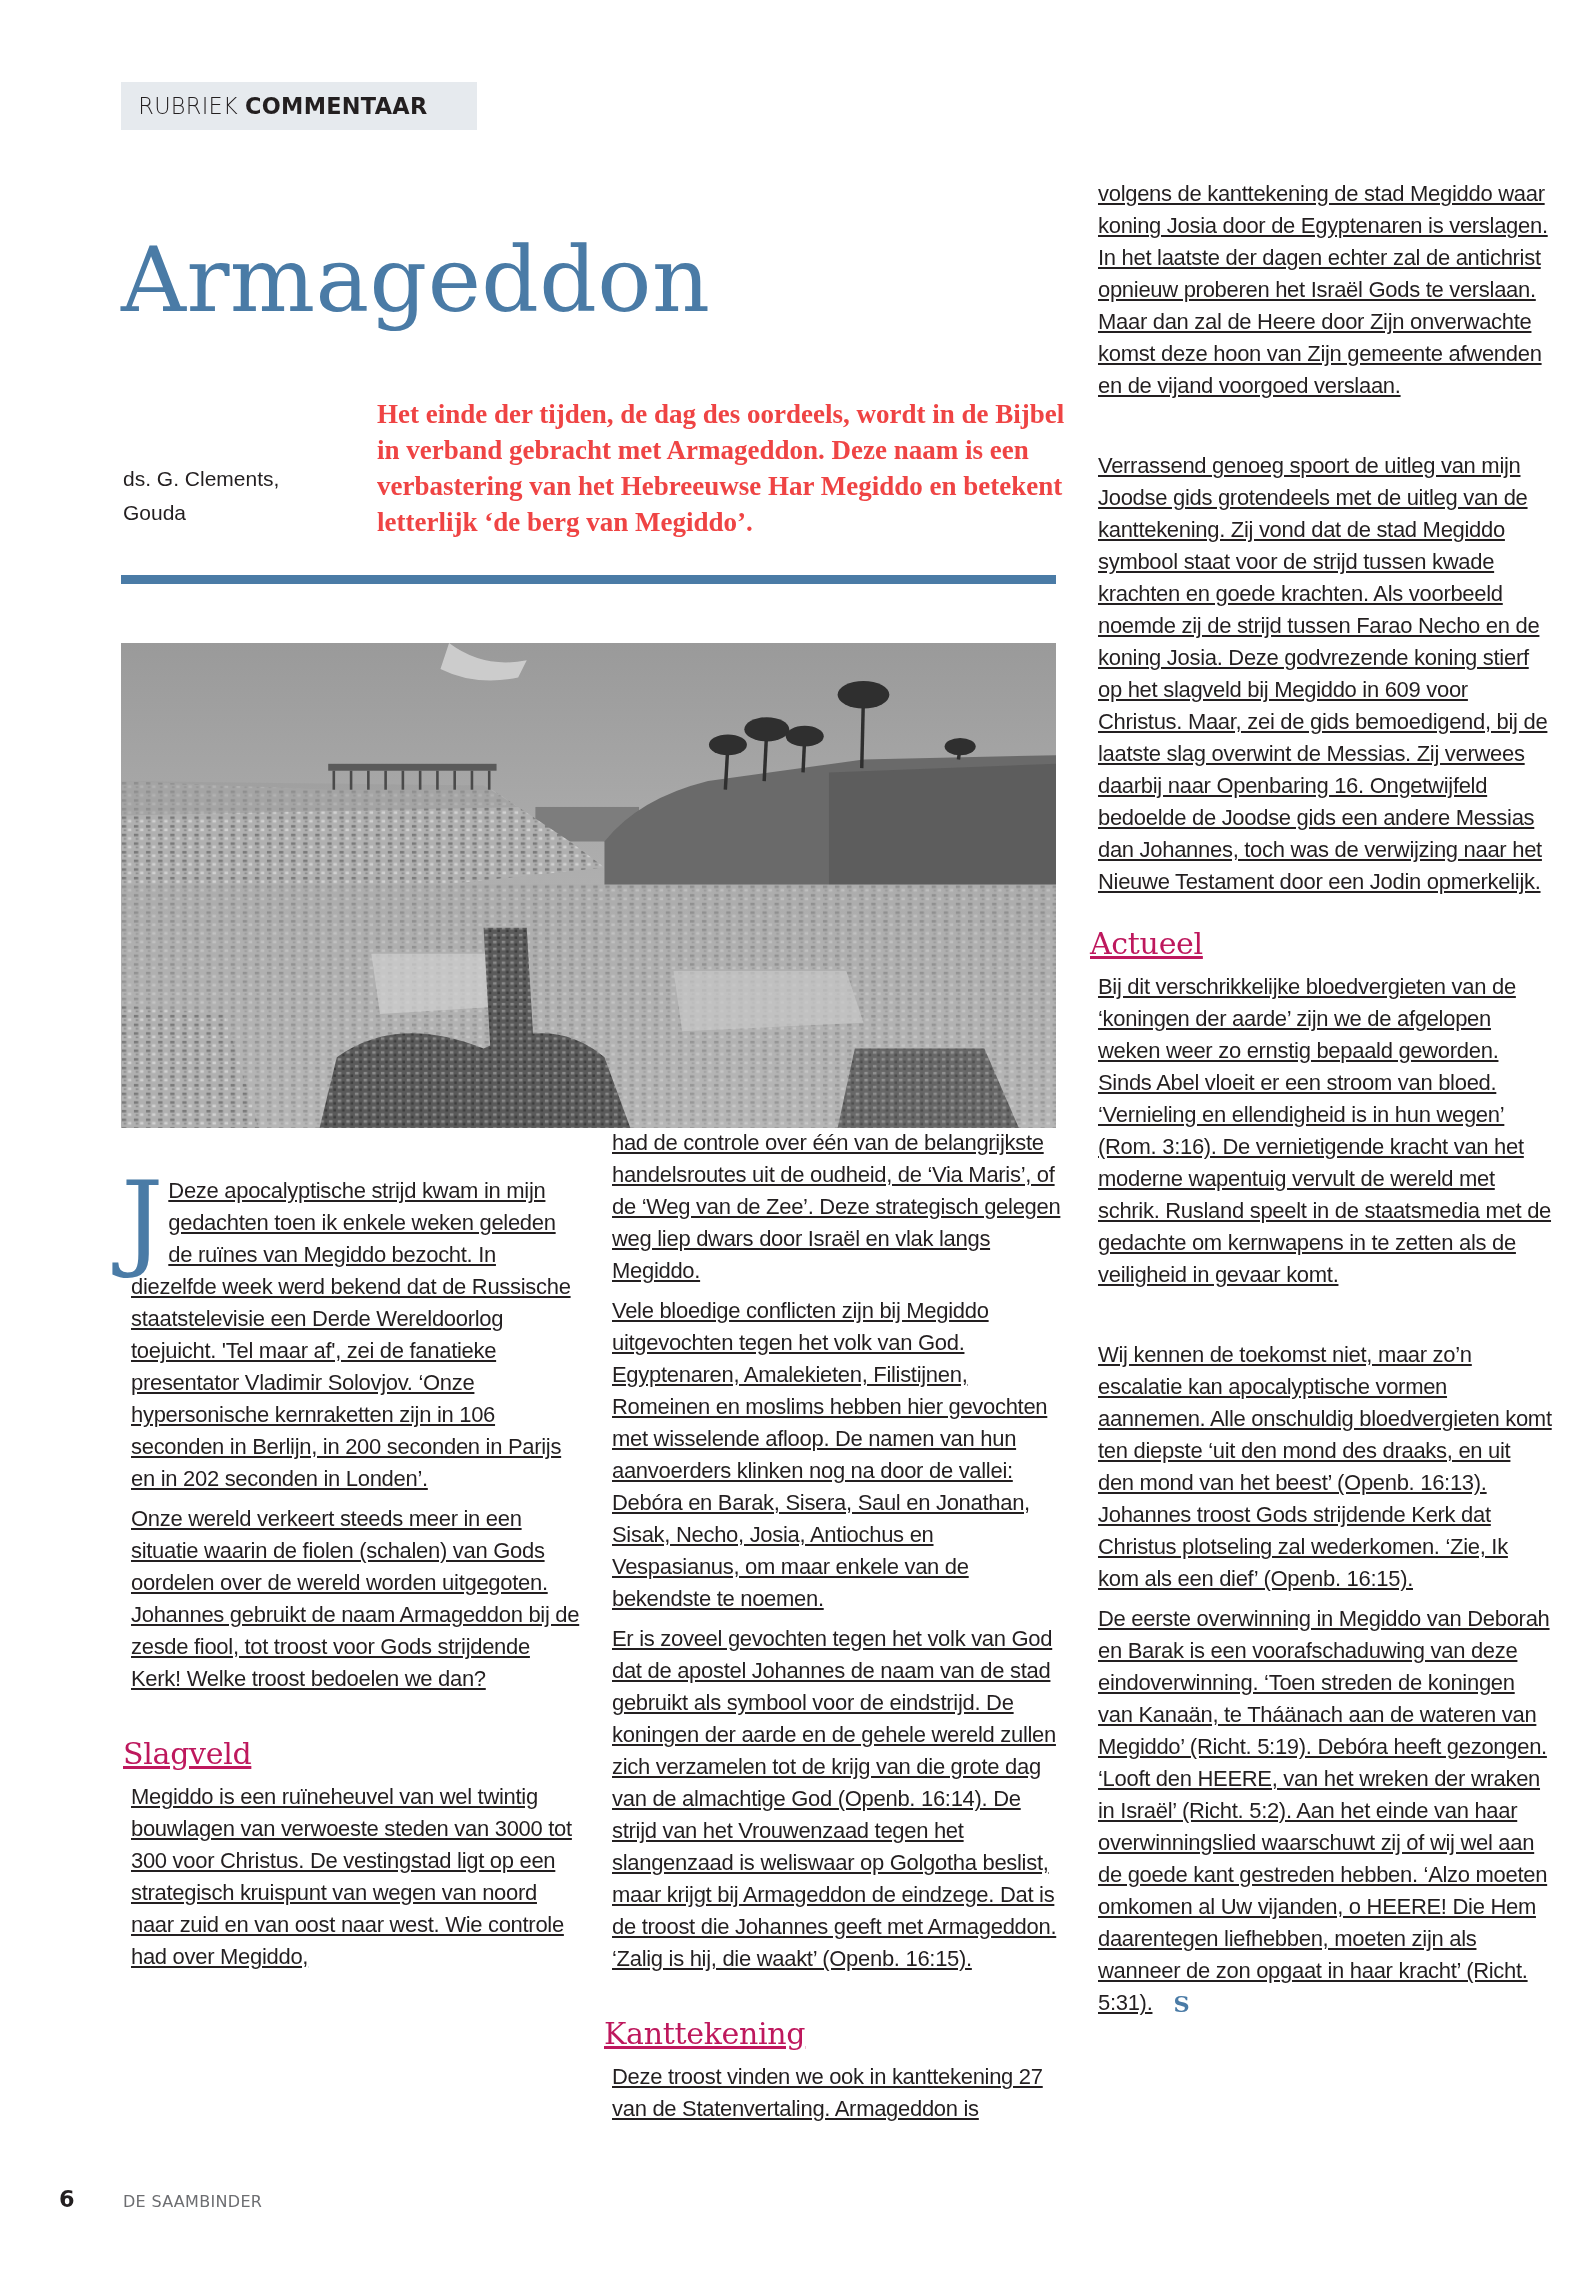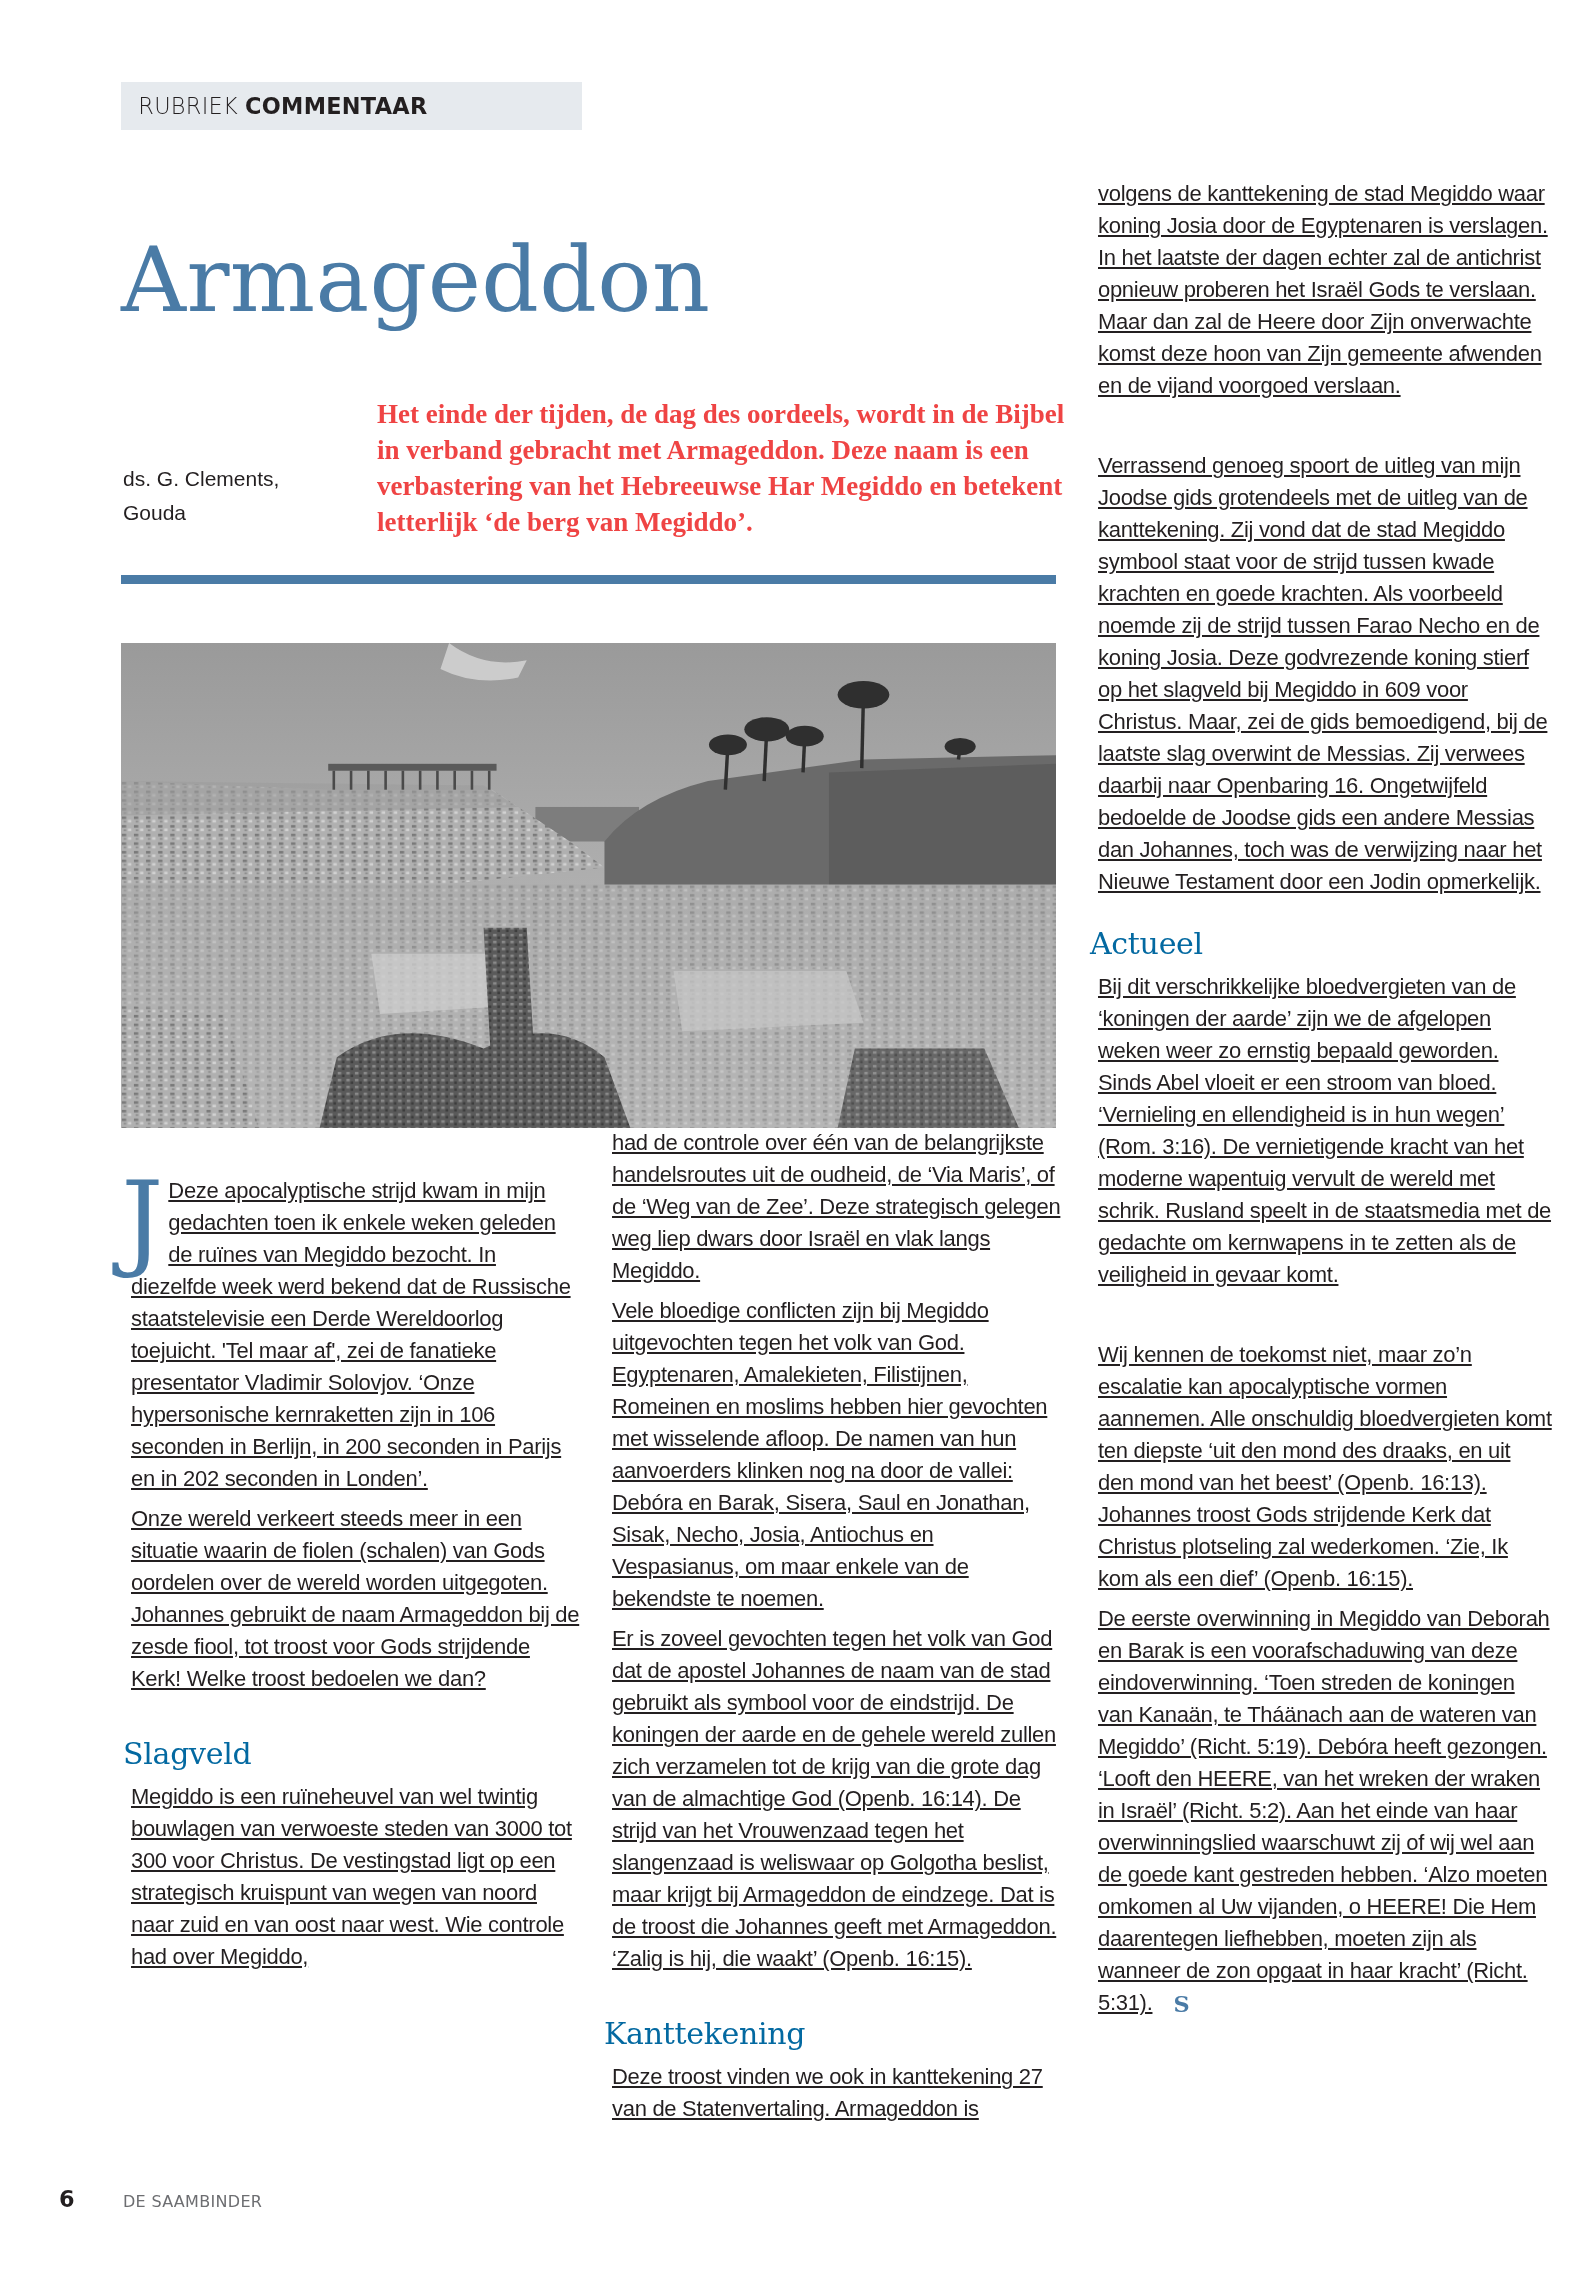--- a/index.html
+++ b/index.html
@@ -1,39 +1,39 @@
 <!DOCTYPE html>
 <html style="font-size:14px"><head>
 <meta charset="utf-8">
 <style>
   html, body { margin: 0; padding: 0; background: #ffffff; }
   body { width: 1592px; height: 2295px; position: relative; overflow: hidden;
          font-family: "DejaVu Sans", sans-serif; color: #231f20; }
-  .rubric { position: absolute; left: 121px; top: 82px; width: 461px; height: 48px;
+  .rubric { position: absolute; left: 121px; top: 82px; width: 356px; height: 48px;
             background: #e6eaee; box-sizing: border-box; padding-left: 17.3px;
             display: flex; align-items: center; font-size: 22.4px; letter-spacing: 0.3px; }
   .rubric .light { font-weight: 300; color: #231f20; }
   .rubric .bold { font-weight: bold; margin-left: 7px; color: #231f20; }
   .title { position: absolute; left: 121px; top: 235px; margin: 0;
            font-family: "DejaVu Serif", serif; font-weight: normal; font-size: 90px;
            color: #4a7ba6; letter-spacing: 0.4px; line-height: 1; text-align: right; }
   .byline { position: absolute; left: 123px; top: 462px; font-size: 21px; line-height: 34px;
             color: #231f20; font-family: "Liberation Sans", sans-serif; }
   .lead { position: absolute; left: 365px; top: 384px; width: 690px; margin: 12px;
           font-family: "Liberation Serif", serif; font-weight: bold; font-size: 27px;
           line-height: 36px; color: #ef4444; }
   .rule { position: absolute; left: 121px; top: 575px; width: 935px; height: 8.6px; background: #4a7ba6; }
   .photo { position: absolute; left: 121px; top: 643px; width: 935px; height: 485px; overflow: hidden; }
   .photo svg { display: block; width: 100%; height: 100%; }
   .col { position: absolute; font-family: "Liberation Sans", sans-serif; font-size: 22px;
          line-height: 32px; color: #231f20; letter-spacing: -0.3px; }
   .col p { margin: 8px; text-decoration: underline; }
   .col .gap { height: 32px; }
   .col h2 { margin: 0; font-family: "DejaVu Serif", serif; font-weight: normal; font-size: 30px;
-            line-height: 38px; color: #0369a1; }
+            line-height: 38px; color: #be185d; text-decoration: underline; }
   .col1 { left: 123px; top: 1167px; width: 466px; }
   .col2 { left: 604px; top: 1119px; width: 466px; }
   .col3 { left: 1090px; top: 170px; width: 470px; }
   .dropcap { float: left; font-family: "DejaVu Serif", serif; font-size: 105px; line-height: 86px;
              color: #4a7ba6; margin: 5.2px 5.2px -3.5px -1.7px; padding-top: 5.2px; }
   .end-mark { display: inline-block; width: 17.3px; height: 21px; margin-left: 21px; vertical-align: -1.7px;
               color: #4a7ba6; font-family: "DejaVu Serif", serif; font-weight: bold; font-size: 22.4px; line-height: 21px; }
   .footer { position: absolute; top: 2186px; left: 59px; display: flex; align-items: baseline; }
   .page-num { font-family: "DejaVu Sans", sans-serif; font-weight: bold; font-size: 22.4px; color: #231f20; width: 64px; }
   .mag-name { font-family: "DejaVu Sans", sans-serif; font-weight: 400; font-size: 16px; color: #6d6e71; letter-spacing: 0.3px; }

